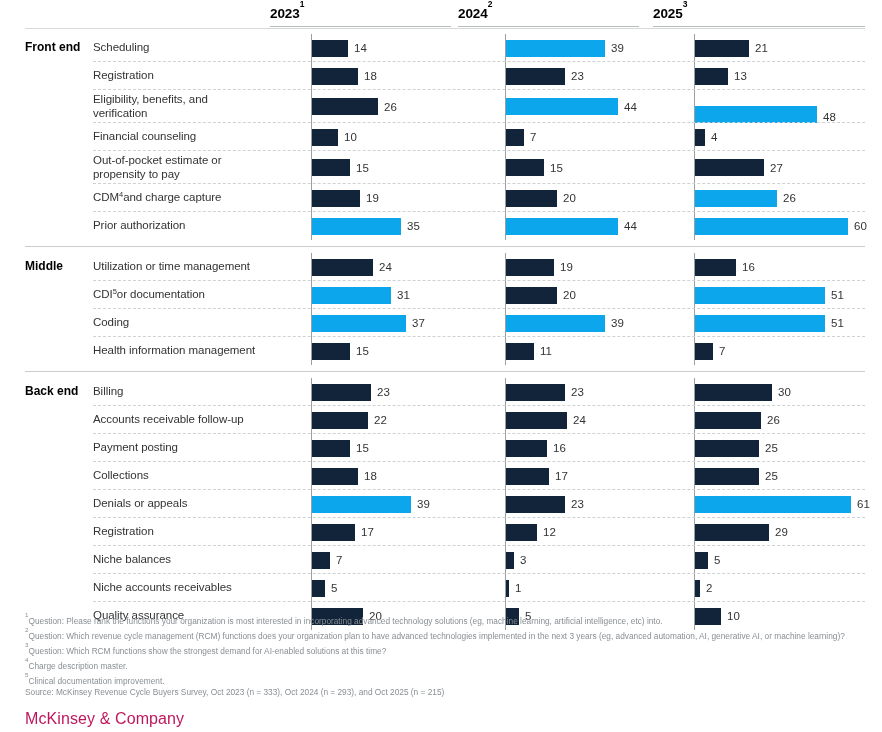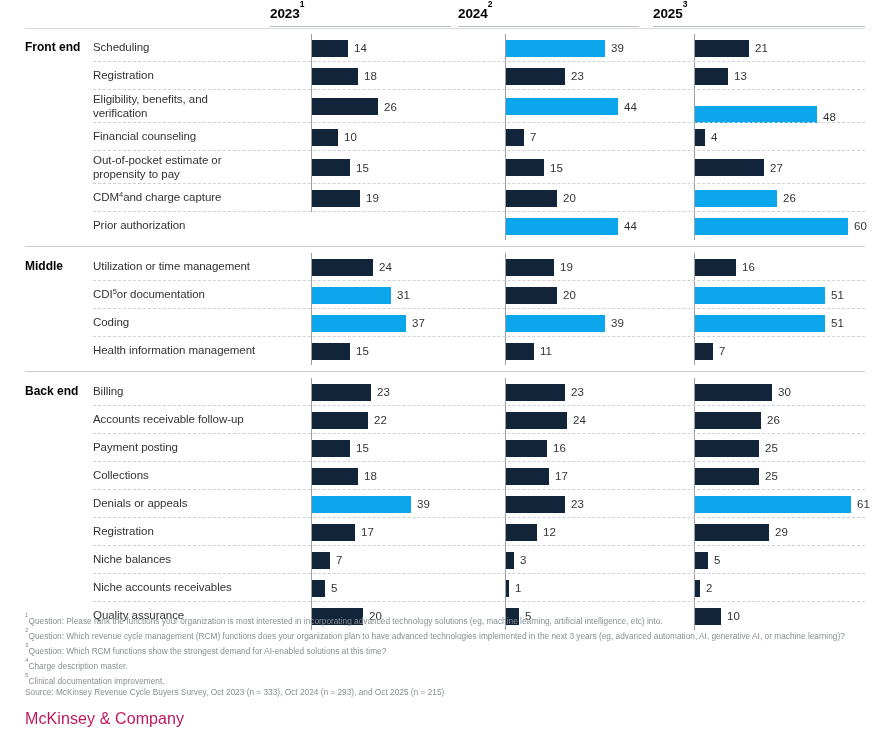--- a/index.html
+++ b/index.html
@@ -269,20 +269,25 @@
           </div>
           <div class="bar-cell" style="left: 654px; width: 212px;">
             <div class="axis-line"></div>
             <div class="bar accent" style="width: 82px;"></div>
             <div class="bar-value">26</div>
           </div>
           <div class="divider"></div>
         </div>
         <div class="row no-divider">
           <div class="cat-label">Prior authorization</div>
+          <div class="bar-cell" style="left: 271px; width: 181px;">
+            <div class="axis-line"></div>
+            <div class="bar accent" style="width: 89px;"></div>
+            <div class="bar-value">35</div>
+          </div>
           <div class="bar-cell" style="left: 465px; width: 181px;">
             <div class="axis-line"></div>
             <div class="bar accent" style="width: 112px;"></div>
             <div class="bar-value">44</div>
           </div>
           <div class="bar-cell" style="left: 654px; width: 212px;">
             <div class="axis-line"></div>
             <div class="bar accent" style="width: 153px;"></div>
             <div class="bar-value">60</div>
           </div>

